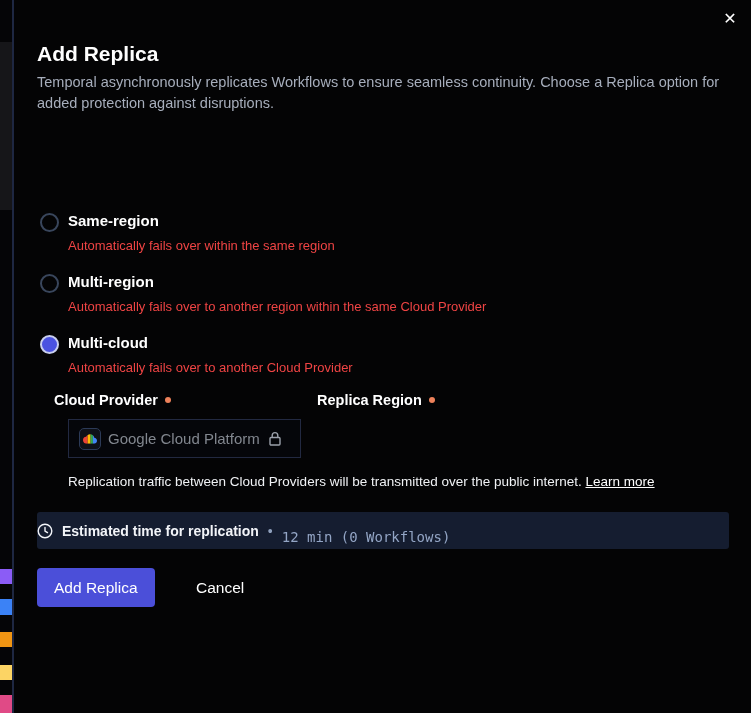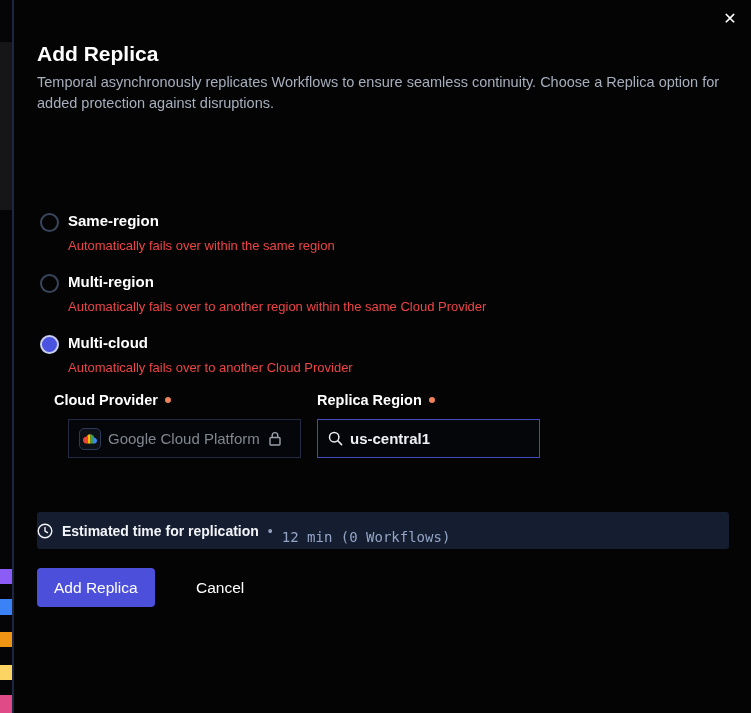--- a/index.html
+++ b/index.html
@@ -120,30 +120,22 @@
       </span>
       <span class="provider-text">Google Cloud Platform</span>
       <span>
         <svg width="16" height="17" viewBox="0 0 16 17">
           <rect x="3" y="7.5" width="10" height="7.5" rx="1" fill="none" stroke="#9ba1ab" stroke-width="1.4"></rect>
           <path d="M5.2 7.5V5.4a2.8 2.8 0 0 1 5.6 0v2.1" fill="none" stroke="#9ba1ab" stroke-width="1.4"></path>
         </svg>
       </span>
     </div>
 
-    <div class="input-box" id="region-box">
-      <span>
-        <svg width="15" height="15" viewBox="0 0 15 15">
-          <circle cx="6.2" cy="6.2" r="4.7" fill="none" stroke="#eceff3" stroke-width="1.5"></circle>
-          <line x1="9.8" y1="9.8" x2="13.6" y2="13.6" stroke="#eceff3" stroke-width="1.5" stroke-linecap="round"></line>
-        </svg>
-      </span>
-      <input id="region-input" value="us-central1" style="">
-    </div>
 
+    <div class="note"><span>Replication traffic between Cloud Providers will be transmitted over the public internet. </span><a>Learn more</a></div>
 
     <div class="estimate">
       <span>
         <svg width="16" height="16" viewBox="0 0 16 16">
           <circle cx="8" cy="8" r="6.8" fill="none" stroke="#f2f4f8" stroke-width="1.4"></circle>
           <path d="M8 4.4V8l2.5 1.6" fill="none" stroke="#f2f4f8" stroke-width="1.4" stroke-linecap="round"></path>
         </svg>
       </span>
       <span class="lbl">Estimated time for replication</span>
       <span class="sep">•</span>

